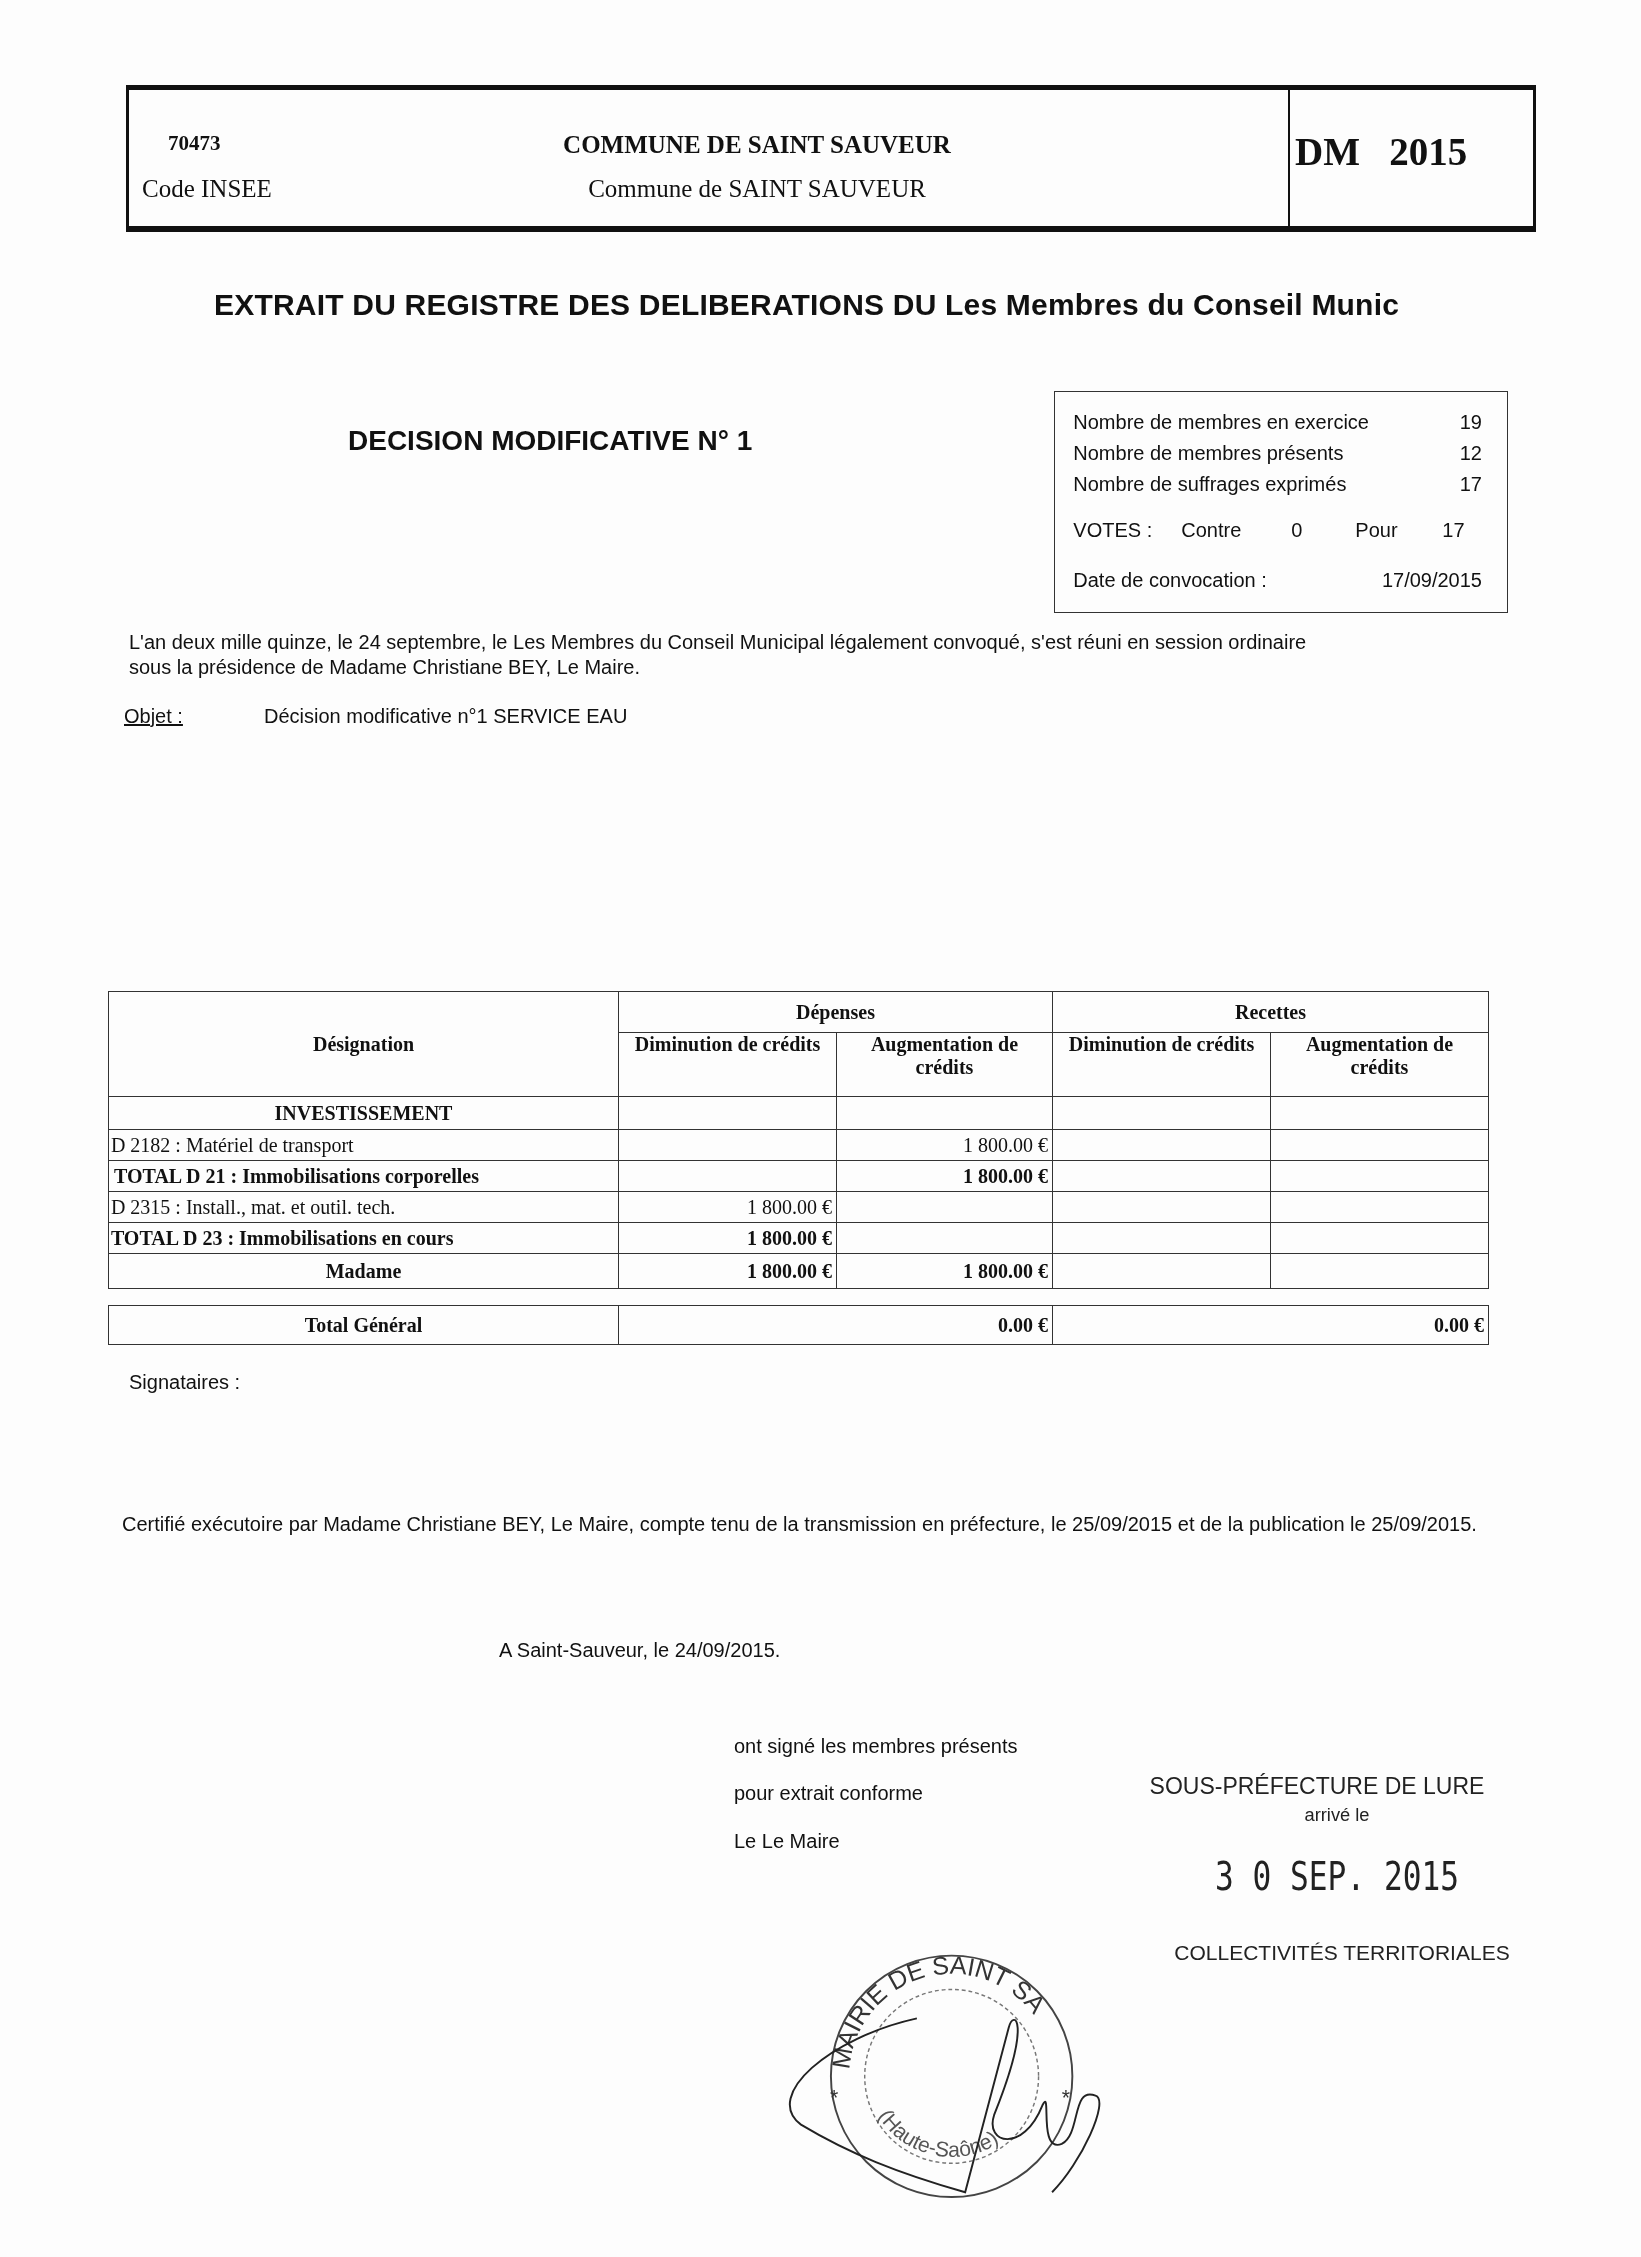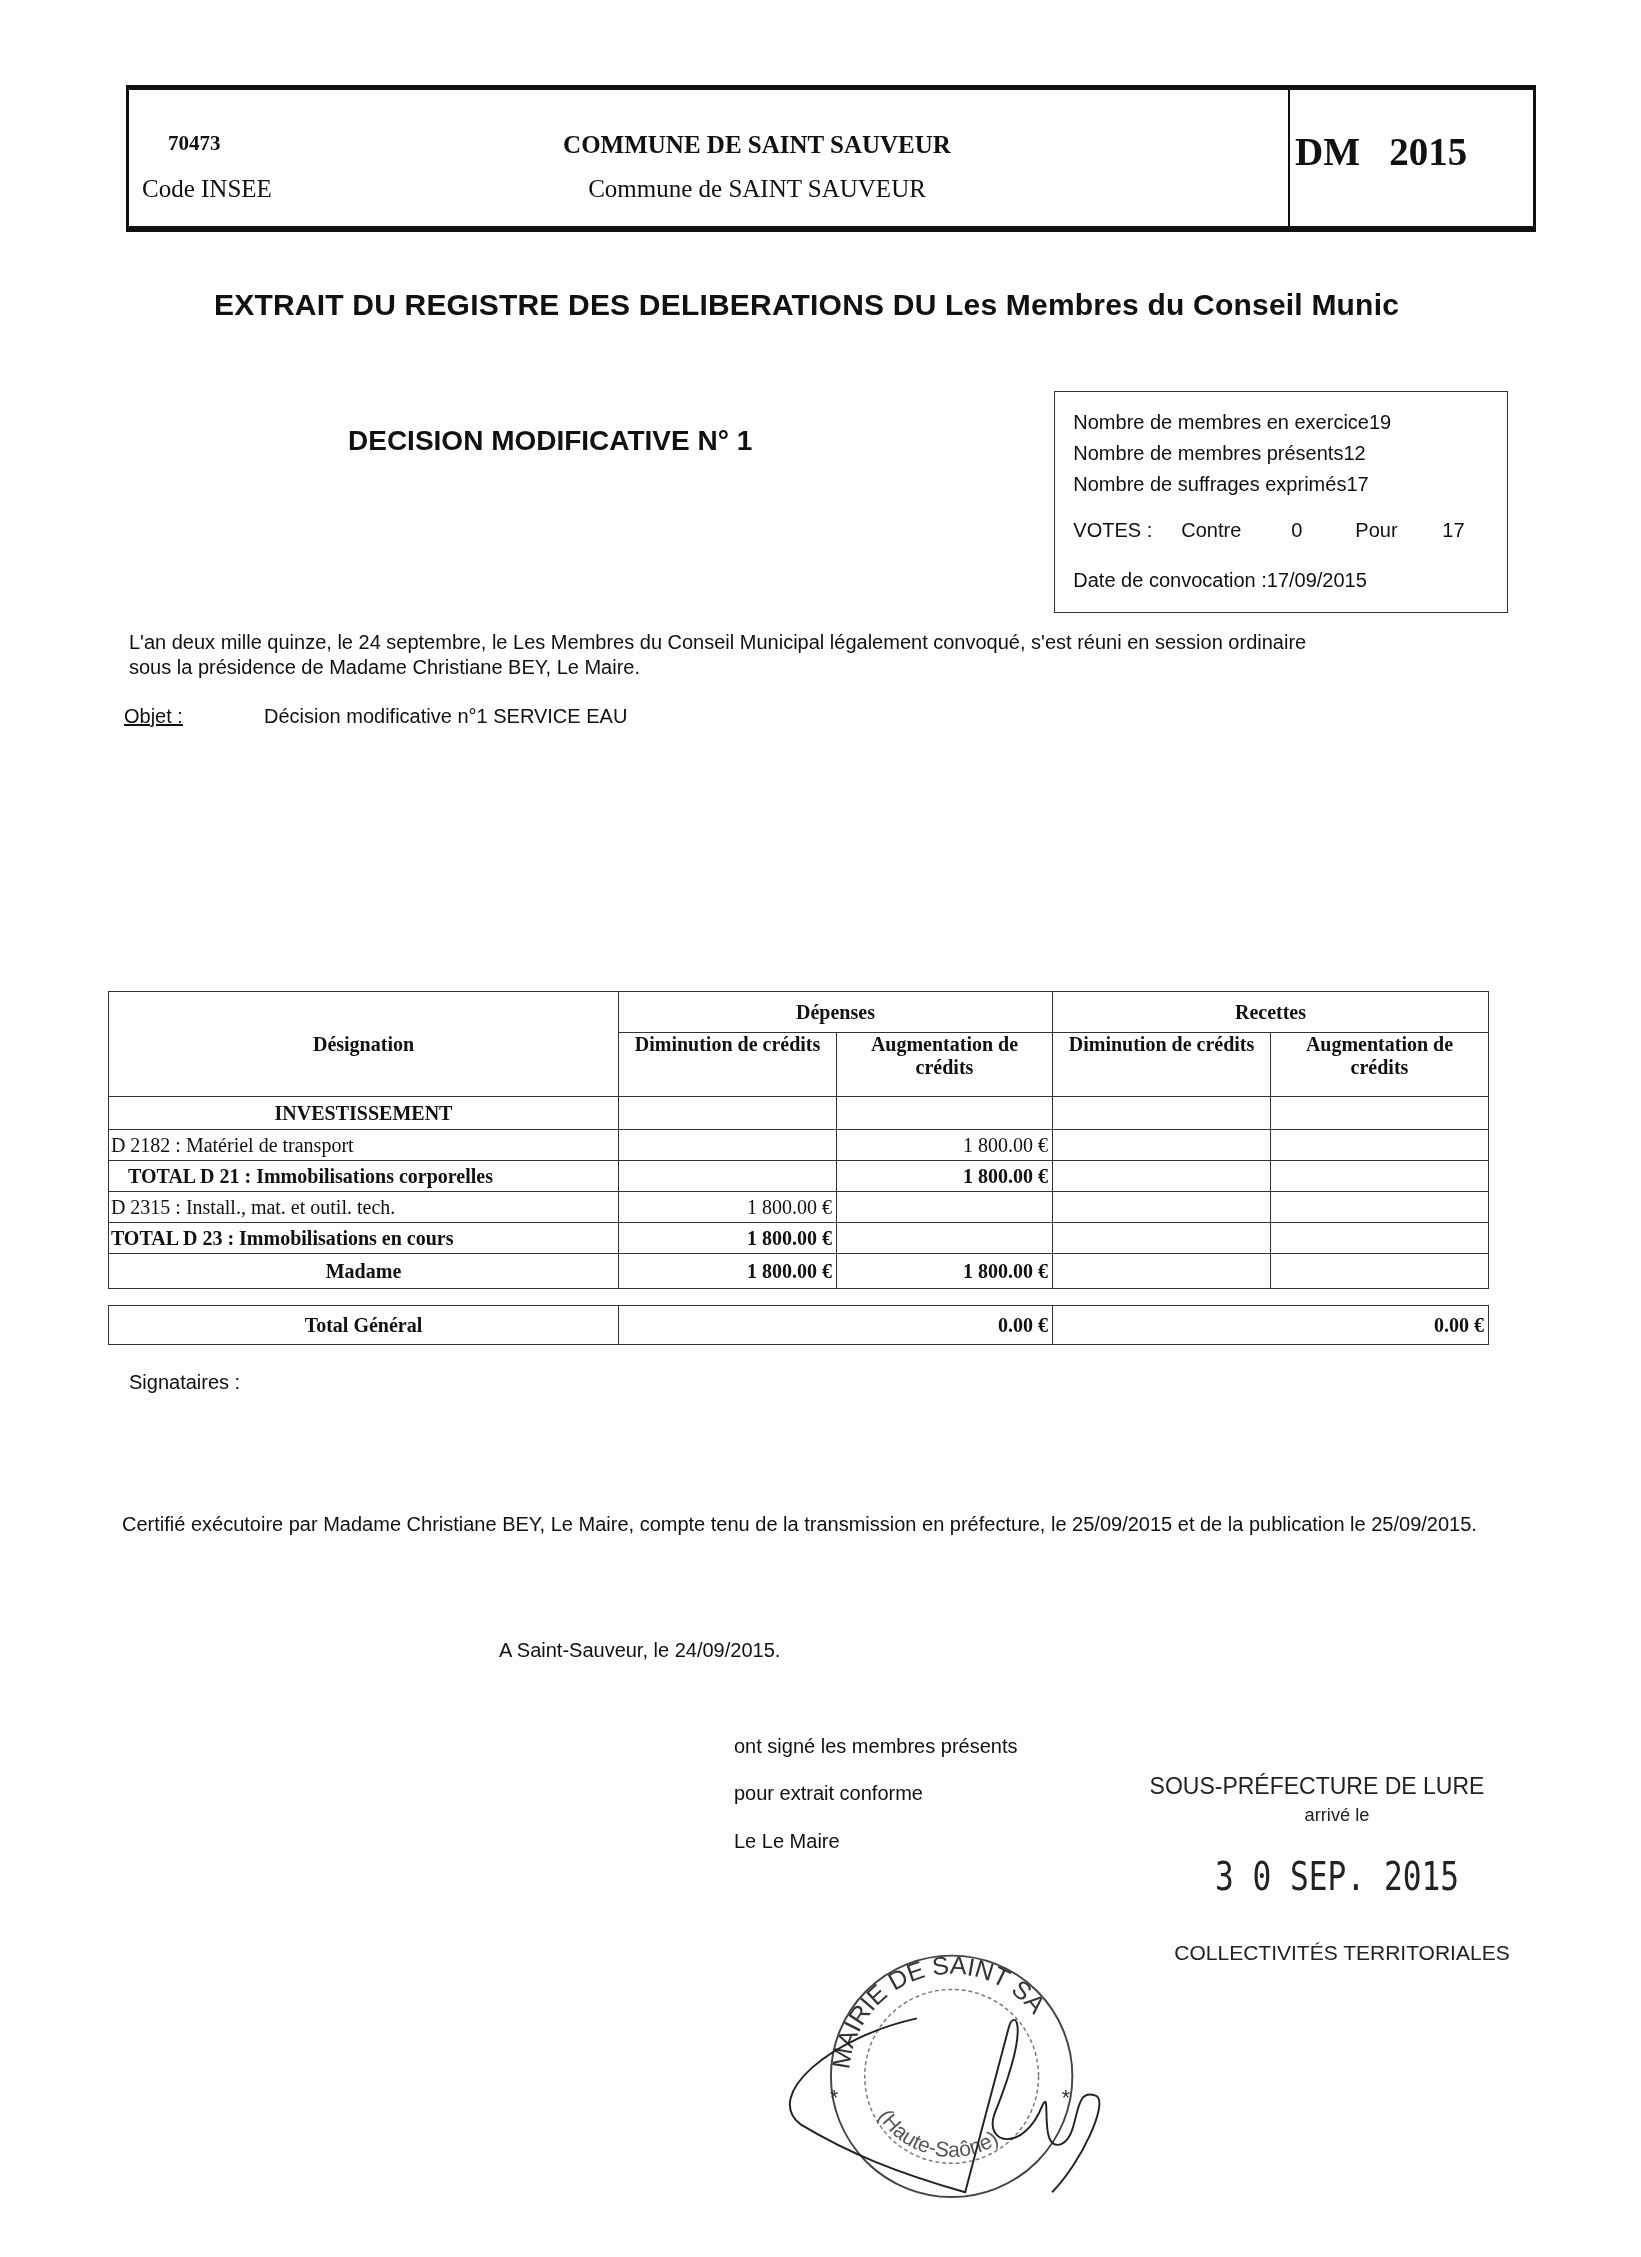--- a/index.html
+++ b/index.html
@@ -10,21 +10,21 @@
   #hdr{left:126px;top:85px;width:1410px;height:147px;border:3.9px solid #111;border-top-width:5.8px;border-bottom-width:6.8px;box-sizing:border-box;}
   #hdr .divider{position:absolute;left:1159px;top:0;bottom:0;border-left:2.9px solid #111;}
   #hdr .code{position:absolute;left:39px;top:41px;font-size:21px;font-weight:bold;}
   #hdr .codelbl{position:absolute;left:13px;top:85px;font-size:25px;}
   #hdr .commune{position:absolute;left:290px;width:676px;text-align:center;top:41px;font-size:25px;font-weight:bold;}
   #hdr .commune2{position:absolute;left:290px;width:676px;text-align:center;top:85px;font-size:25px;}
   #hdr .dm{position:absolute;left:1166px;width:237px;top:39px;font-size:39px;font-weight:bold;}
   #title{left:214px;top:288px;font-size:30px;font-weight:bold;letter-spacing:0.2px;}
   #dmtitle{left:348px;top:425px;font-size:28px;font-weight:bold;}
   #stats{left:1054px;top:391px;width:454px;height:222px;border:1.9px solid #333;box-sizing:border-box;font-size:20px;}
-  #stats .row{position:absolute;left:18.3px;right:25px;display:flex;justify-content:flex-start;}
+  #stats .row{position:absolute;left:18.3px;right:25px;display:flex;justify-content:space-between;}
   #intro{left:129px;top:630px;width:1178px;font-size:20px;line-height:25px;}
   #objet-lbl{left:124px;top:705px;font-size:20px;text-decoration:underline;}
   #objet-val{left:264px;top:705px;font-size:20px;}
   table.budget{position:absolute;border-collapse:collapse;font-family:"Liberation Serif",serif;font-size:20px;}
   table.budget td,table.budget th{border:1.9px solid #333;padding:0 3.9px;}
   #t1{left:108px;top:991px;width:1381px;}
   #t2{left:108px;top:1305px;width:1381px;}
   .r{text-align:right;}
   .c{text-align:center;}
   .b{font-weight:bold;}
@@ -112,21 +112,21 @@
         <td class="r"></td>
       </tr>
       <tr style="height: 31px;">
         <td style="padding-left: 1.9px;">D 2182 : Matériel de transport</td>
         <td class="r"></td>
         <td class="r">1 800.00 €</td>
         <td class="r"></td>
         <td class="r"></td>
       </tr>
       <tr style="height: 31px;">
-        <td class="b" style="padding-left: 19px;">TOTAL D 21 : Immobilisations corporelles</td>
+        <td class="b" style="padding-left: 5px;">TOTAL D 21 : Immobilisations corporelles</td>
         <td class="r b"></td>
         <td class="r b">1 800.00 €</td>
         <td class="r b"></td>
         <td class="r b"></td>
       </tr>
       <tr style="height: 31px;">
         <td style="padding-left: 1.9px;">D 2315 : Install., mat. et outil. tech.</td>
         <td class="r">1 800.00 €</td>
         <td class="r"></td>
         <td class="r"></td>

